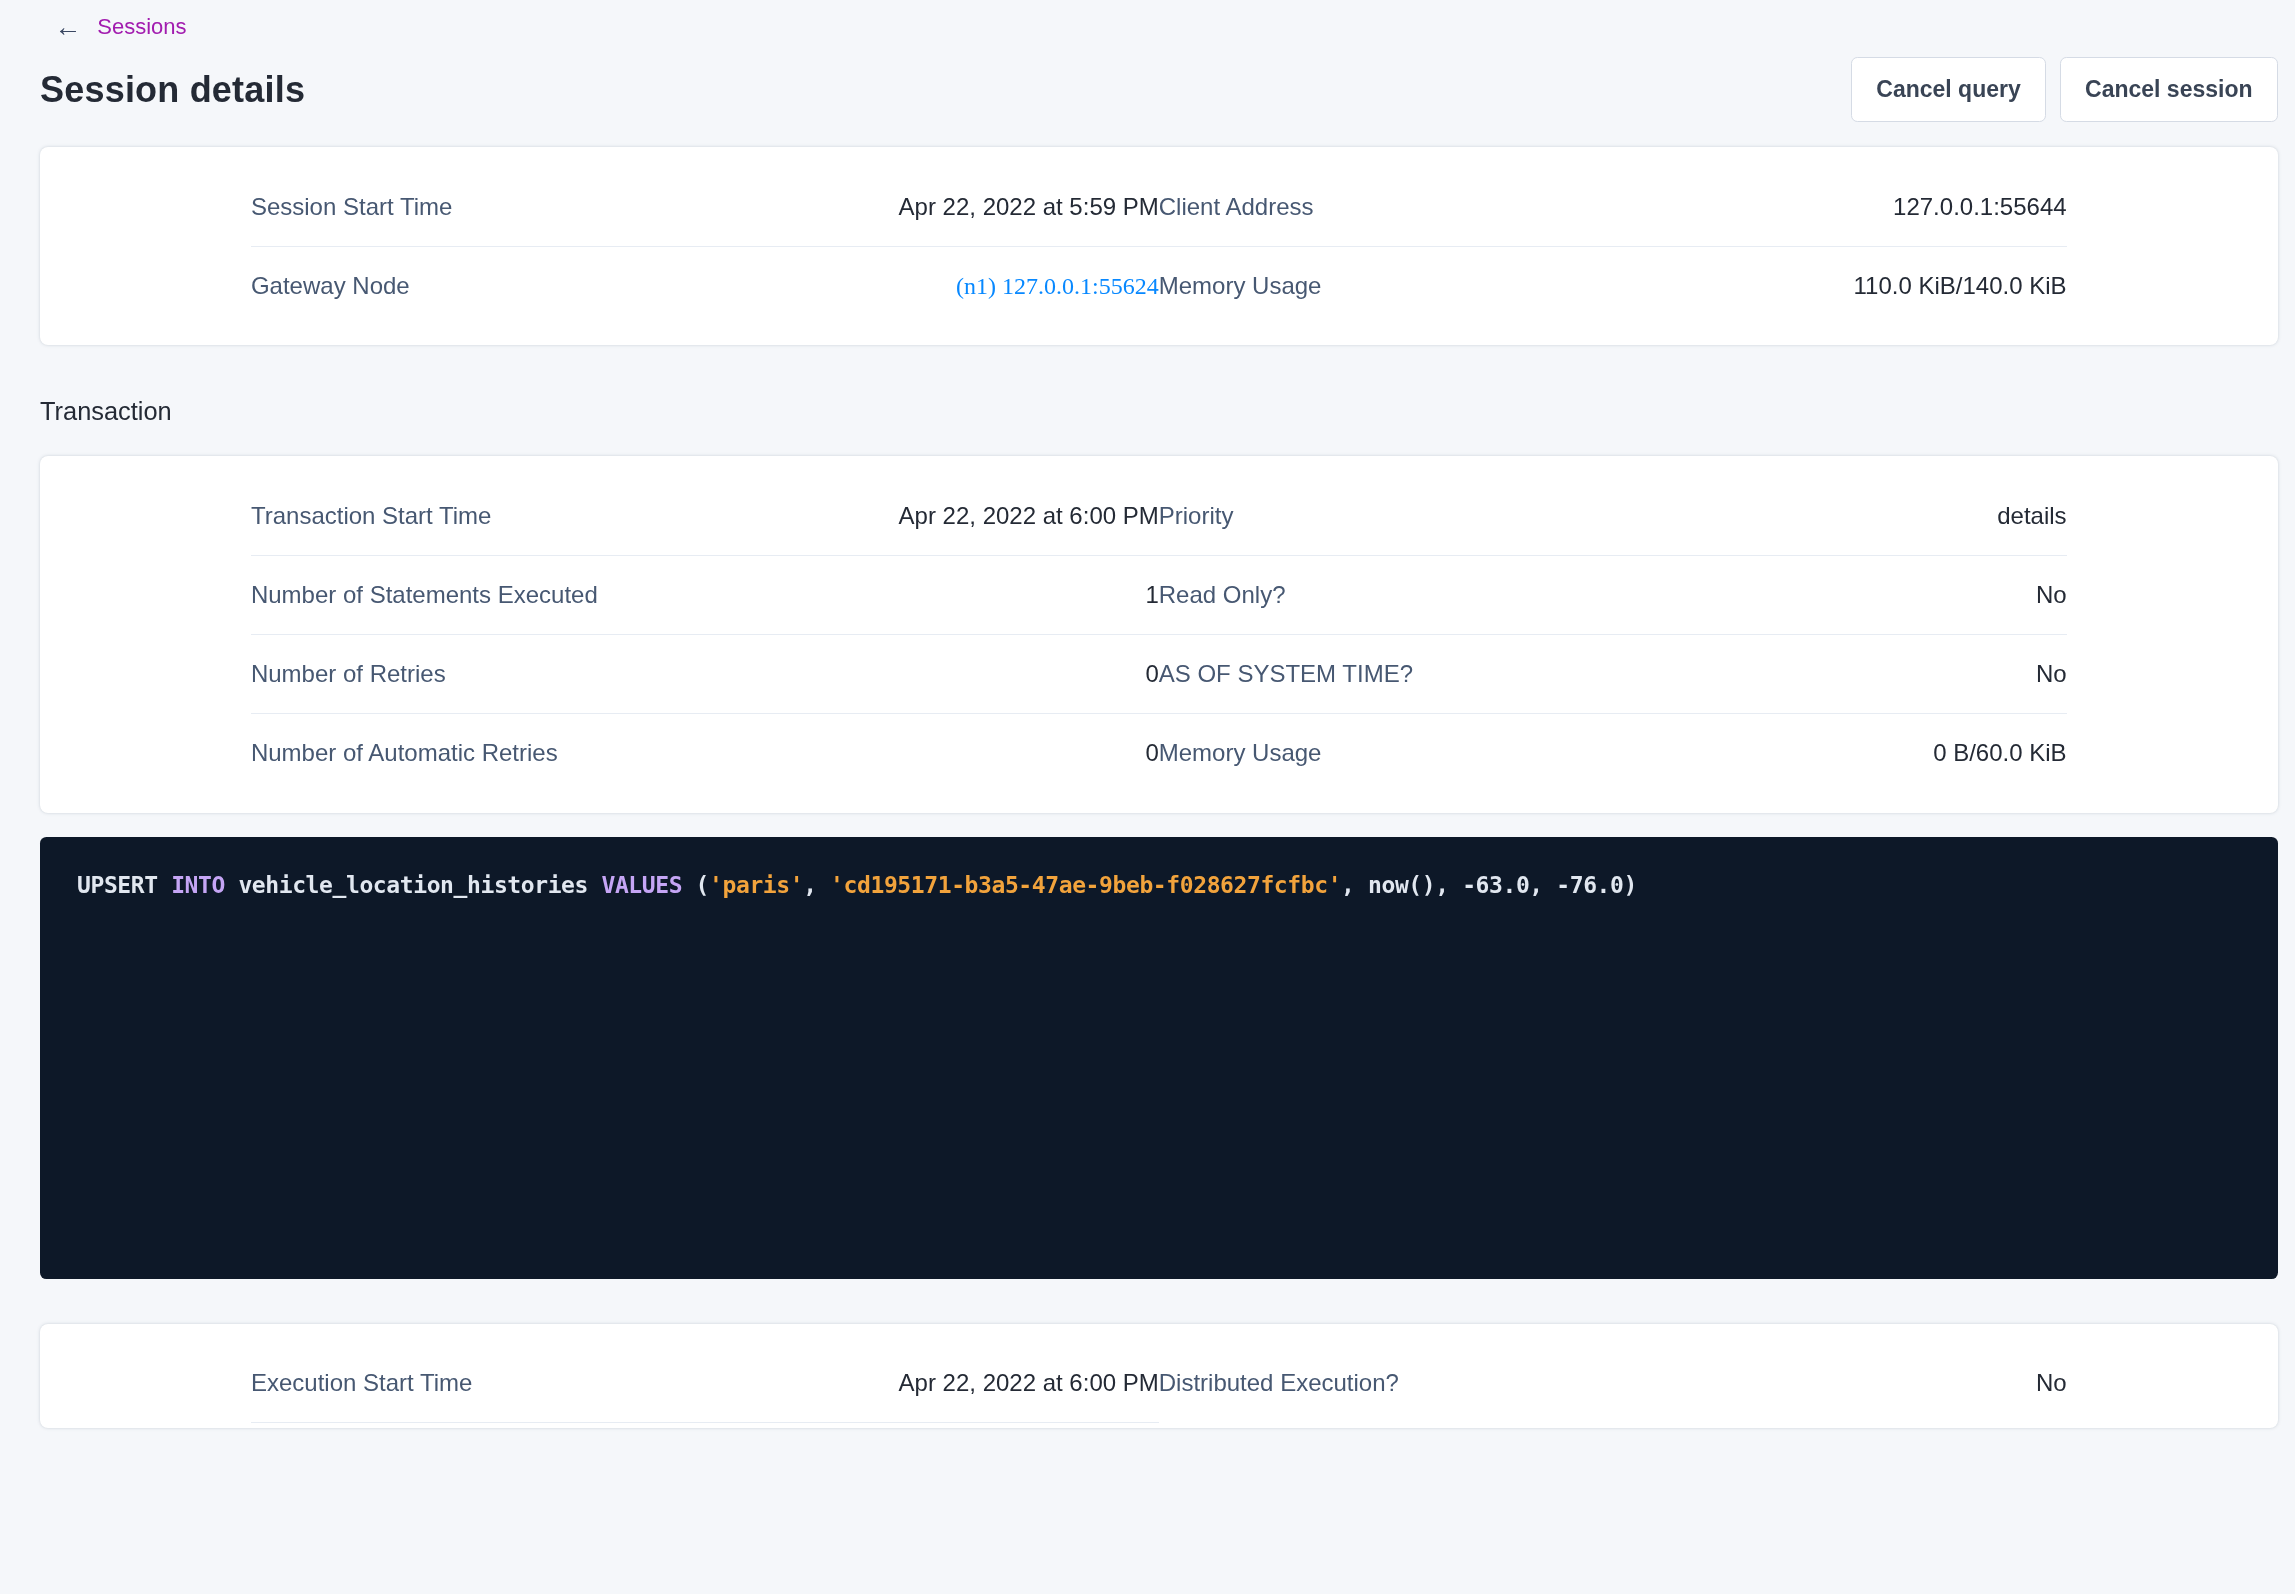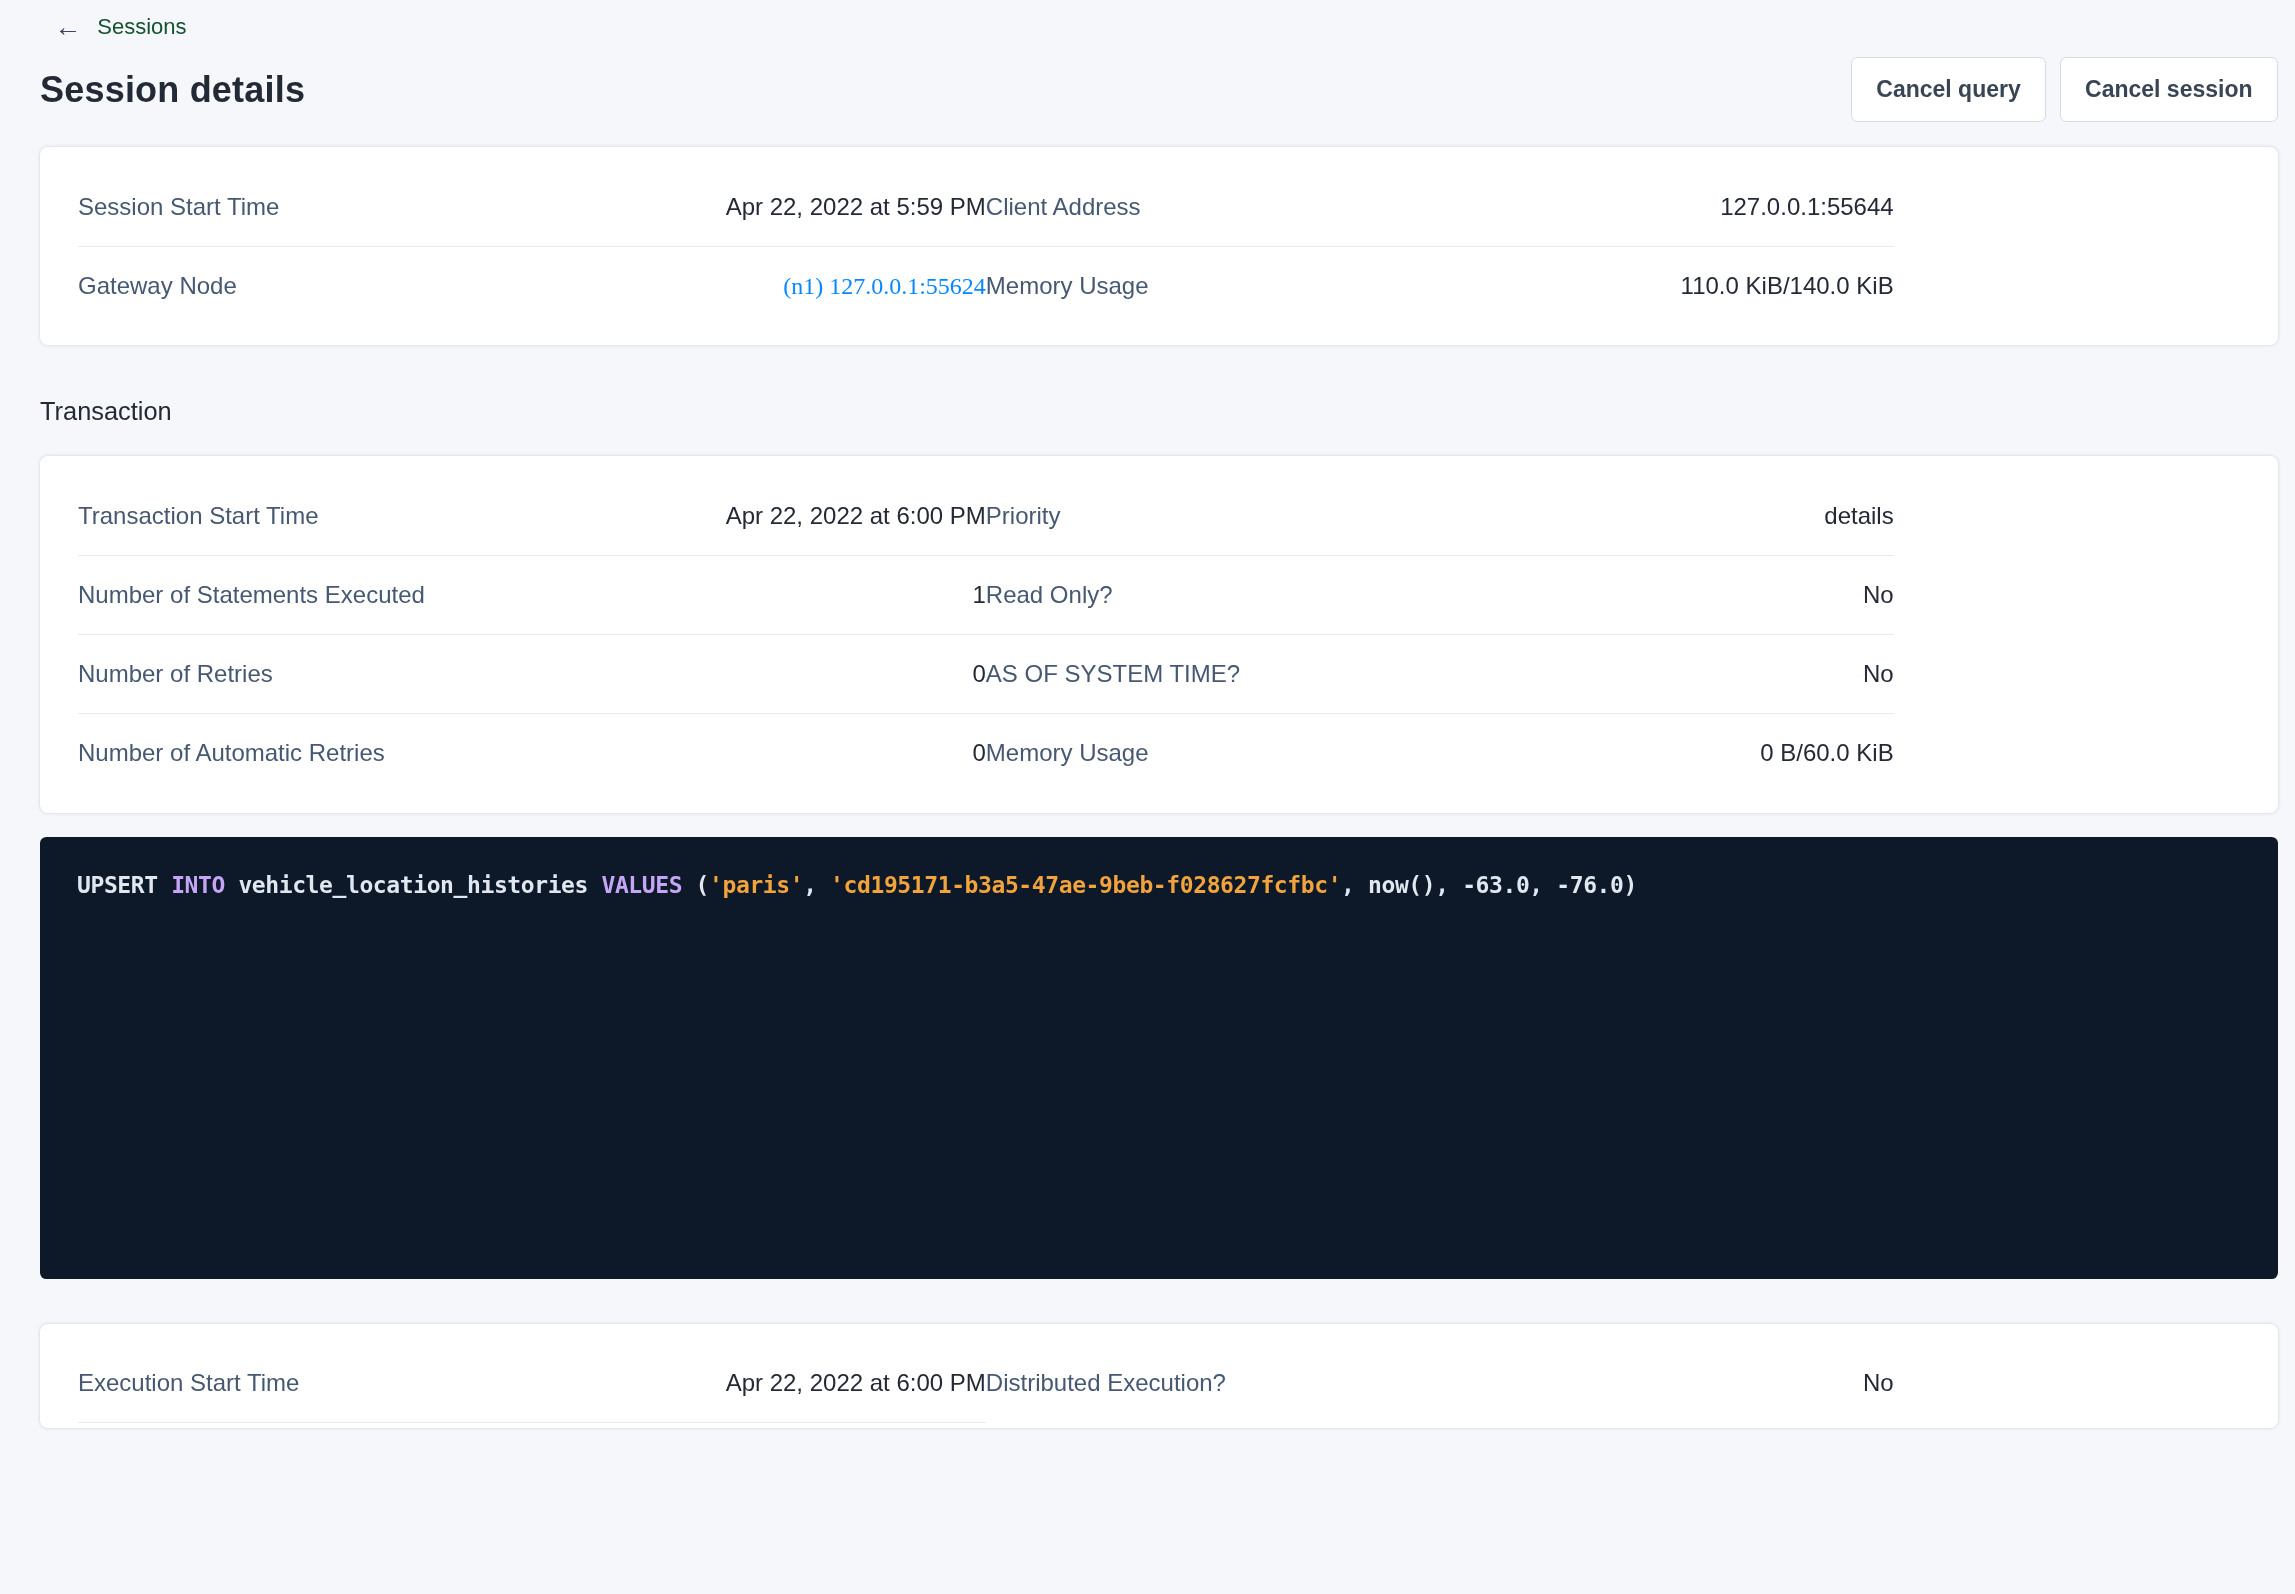--- a/index.html
+++ b/index.html
@@ -24,21 +24,21 @@
     cursor: pointer;
     width: fit-content;
   }
   .breadcrumb .arrow {
     font-size: 27px;
     color: #3a4762;
     line-height: 32px;
   }
   .breadcrumb .crumb-label {
     font-size: 22px;
-    color: #14532d;
+    color: #a21caf;
   }
 
   
   .page-header {
     margin-top: 22px;
     display: flex;
     justify-content: space-between;
     align-items: center;
     height: 49px;
   }
@@ -66,21 +66,21 @@
 
   
   .card {
     background: #ffffff;
     border-radius: 8px;
     box-shadow: 0 0 3.2px rgba(67,90,111,0.25);
     padding: 20.7px 38px;
   }
   .card-grid {
     display: flex;
-    justify-content: flex-start;
+    justify-content: center;
   }
   .col { width: 42%; }
   .kv-row {
     display: flex;
     justify-content: space-between;
     align-items: center;
     padding: 24px 0;
     line-height: 30px;
     border-bottom: 1.6px solid #e7ecf3;
   }

